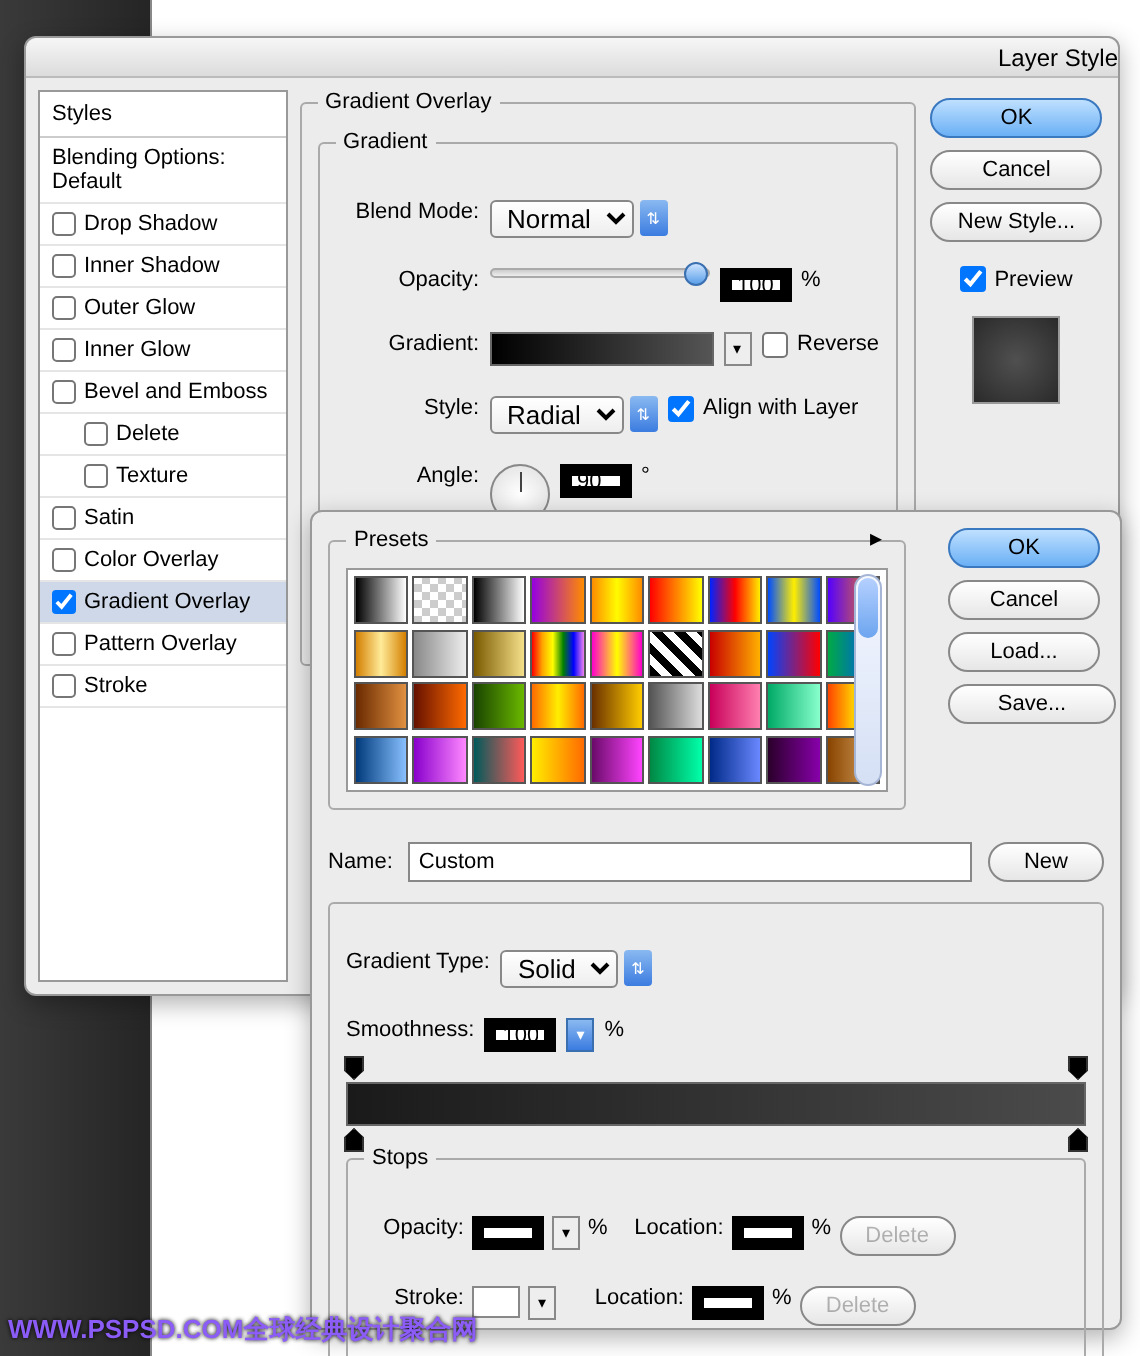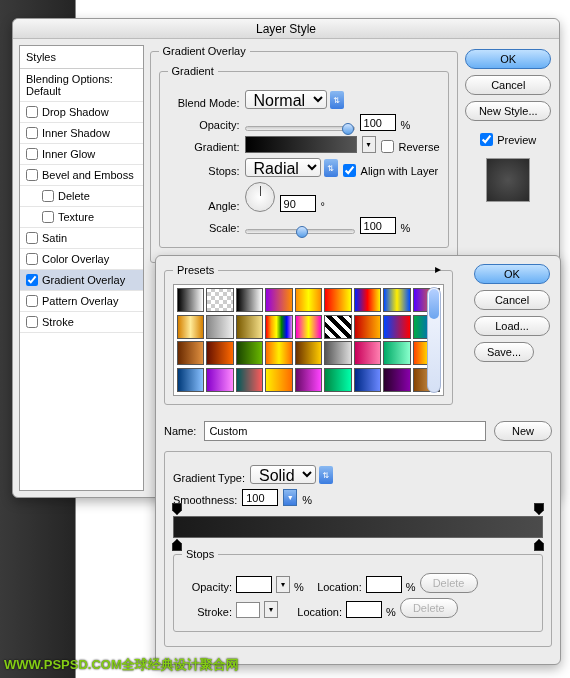--- a/index.html
+++ b/index.html
@@ -4,39 +4,39 @@
 <style>
 * { box-sizing: border-box; margin: 0; padding: 0; }
 body { font-family: "Lucida Grande", Arial, sans-serif; font-size: 11px; background: #000; width: 570px; height: 678px; position: relative; overflow: hidden; }
 .backdrop { position: absolute; inset: 0; background: linear-gradient(to right, #3a3a3a 0%, #1a1a1a 20%, #0a0a0a 60%); }
 .paper { position: absolute; left: 75px; top: 0; right: 0; bottom: 0; background: #fff; border-left: 1px solid #888; }
 
 .dialog { position: absolute; background: #ececec; border: 1px solid #999; border-radius: 6px; box-shadow: 0 4px 12px rgba(0,0,0,0.3); }
 .ls-dialog { left: 12px; top: 18px; width: 548px; height: 480px; }
 .ge-dialog { left: 155px; top: 255px; width: 406px; height: 410px; }
 
-.titlebar { height: 20px; text-align: center; line-height: 20px; font-size: 12px; border-bottom: 1px solid #bbb; background: linear-gradient(#f6f6f6, #dcdcdc); border-radius: 6px 6px 0 0; }
+.titlebar { height: 20px; text-align: right; line-height: 20px; font-size: 12px; border-bottom: 1px solid #bbb; background: linear-gradient(#f6f6f6, #dcdcdc); border-radius: 6px 6px 0 0; }
 
 .ls-body { display: flex; padding: 6px; gap: 6px; height: calc(100% - 20px); }
 .styles-panel { width: 128px; border: 1px solid #999; background: #fff; }
 .styles-header { padding: 5px 6px; border-bottom: 1px solid #ccc; font-weight: normal; }
 .styles-list { }
 .style-row { padding: 4px 6px; border-bottom: 1px solid #e5e5e5; display: flex; align-items: center; gap: 4px; cursor: pointer; }
 .style-row.sel { background: #cfd8e8; }
 .style-row input[type=checkbox] { width: 12px; height: 12px; }
 .indent { padding-left: 22px; }
 
 .go-panel { flex: 1; position: relative; }
 fieldset { border: 1px solid #aaa; border-radius: 3px; padding: 8px; margin-bottom: 6px; }
 legend { padding: 0 4px; font-size: 11px; }
-.row { display: flex; align-items: flex-end; margin: 5px 0; gap: 5px; }
+.row { display: flex; align-items: flex-start; margin: 15px 0; gap: 5px; }
 .rlabel { width: 72px; text-align: right; }
-select { font-size: 16px; height: 19px; border: 1px solid #888; border-radius: 3px; background: linear-gradient(#fff,#eee); padding: 0 4px; }
+select { font-size: 13px; height: 19px; border: 1px solid #888; border-radius: 3px; background: linear-gradient(#fff,#eee); padding: 0 4px; }
 .sel-end { width: 14px; height: 18px; background: linear-gradient(#8ab9f1,#3b7ce0); border-radius: 2px; display: inline-flex; align-items: center; justify-content: center; color: #fff; font-size: 8px; margin-left: -2px; }
-input[type=text].num { width: 36px; height: 17px; border: 1px solid #000000; font-size: 11px; padding: 0 3px; background: #fff; }
+input[type=text].num { width: 36px; height: 17px; border: 6px solid #000000; font-size: 11px; padding: 0 3px; background: #fff; }
 .slider { flex: 1; max-width: 110px; height: 5px; background: linear-gradient(#ccc,#eee); border: 1px solid #aaa; border-radius: 3px; position: relative; }
 .slider .knob { position: absolute; top: -4px; width: 12px; height: 12px; border-radius: 50%; background: linear-gradient(#cde3ff,#5a9fe8); border: 1px solid #3a6fb0; }
 .grad-swatch { width: 112px; height: 17px; background: linear-gradient(to right, #000, #555); border: 1px solid #666; }
 .dropdown-btn { width: 14px; height: 17px; background: #eee; border: 1px solid #888; display: inline-flex; align-items: center; justify-content: center; font-size: 8px; }
 .angle-dial { width: 30px; height: 30px; border: 1px solid #888; border-radius: 50%; background: radial-gradient(#fff, #ddd); position: relative; }
 .angle-dial::after { content: ''; position: absolute; top: 3px; left: 50%; width: 1px; height: 10px; background: #444; }
 
 .right-col { width: 92px; display: flex; flex-direction: column; gap: 6px; align-items: center; padding-top: 4px; }
 .btn { width: 86px; height: 20px; border: 1px solid #888; border-radius: 10px; background: linear-gradient(#fff,#e6e6e6); font-size: 11px; cursor: pointer; }
 .btn.primary { background: linear-gradient(#bfe0ff,#6ab0f5); border-color: #3a78c0; }
@@ -60,21 +60,21 @@
 .grad-bar { height: 22px; border: 1px solid #666; background: linear-gradient(to right, #1a1a1a, #4b4b4b); position: relative; margin: 10px 0; }
 .stop { position: absolute; width: 10px; height: 12px; background: #000; border: 1px solid #333; }
 .stop.top { top: -14px; clip-path: polygon(0 0, 100% 0, 100% 60%, 50% 100%, 0 60%); }
 .stop.bot { bottom: -14px; clip-path: polygon(50% 0, 100% 40%, 100% 100%, 0 100%, 0 40%); }
 
 .stops-fieldset .row { gap: 4px; }
 .stops-fieldset .num { width: 40px; }
 .ge-right { position: absolute; right: 8px; top: 32px; width: 78px; display: flex; flex-direction: column; gap: 6px; }
 .color-well { width: 24px; height: 16px; border: 1px solid #888; background: #fff; }
 
-.watermark { position: absolute; bottom: 4px; left: 4px; color: #84cc16; font-size: 13px; font-weight: bold; font-family: Arial; text-shadow: 0 0 2px #000; }
+.watermark { position: absolute; bottom: 4px; left: 4px; color: #8b5cf6; font-size: 13px; font-weight: bold; font-family: Arial; text-shadow: 0 0 2px #000; }
 </style>
 </head>
 <body>
 
 <div class="backdrop"></div>
 <div class="paper"></div>
 
 <div class="dialog ls-dialog">
   <div class="titlebar">Layer Style</div>
   <div class="ls-body">
@@ -88,20 +88,24 @@
             <div class="style-row">
               <input type="checkbox" style="">
               <span>Drop Shadow</span>
             </div>
             <div class="style-row">
               <input type="checkbox" style="">
               <span>Inner Shadow</span>
             </div>
             <div class="style-row">
               <input type="checkbox" style="">
+              <span>Outer Glow</span>
+            </div>
+            <div class="style-row">
+              <input type="checkbox" style="">
               <span>Inner Glow</span>
             </div>
             <div class="style-row">
               <input type="checkbox" style="">
               <span>Bevel and Emboss</span>
             </div>
             <div class="style-row indent">
               <input type="checkbox" style="">
               <span>Delete</span>
             </div>
@@ -156,21 +160,21 @@
 
           <div class="row">
             <span class="rlabel">Gradient:</span>
             <div class="grad-swatch"></div>
             <div class="dropdown-btn">▾</div>
             <input type="checkbox" style="">
             <span>Reverse</span>
           </div>
 
           <div class="row">
-            <span class="rlabel">Stops:</span>
+            <span class="rlabel">Style:</span>
             <select><option>Radial</option></select>
             <span class="sel-end">⇅</span>
             <input type="checkbox" checked="" style="">
             <span>Align with Layer</span>
           </div>
 
           <div class="row">
             <span class="rlabel">Angle:</span>
             <div class="angle-dial"></div>
             <input type="text" class="num" value="90" style="">
@@ -250,21 +254,21 @@
             </div>
           <div class="scrollbar">
               <div class="thumb"></div>
             </div>
         </div>
       </fieldset>
       <div class="ge-right" style="position:static;">
         <button class="btn primary" style="width:76px">OK</button>
         <button class="btn" style="width:76px">Cancel</button>
         <button class="btn" style="width:76px">Load...</button>
-        <button class="btn" style="width:60px">Save...</button>
+        <button class="btn" style="width:84px">Save...</button>
       </div>
     </div>
 
     <div class="name-row">
       <span>Name:</span>
       <input type="text" value="Custom" style="">
       <button class="btn-sm">New</button>
     </div>
 
     <fieldset>

